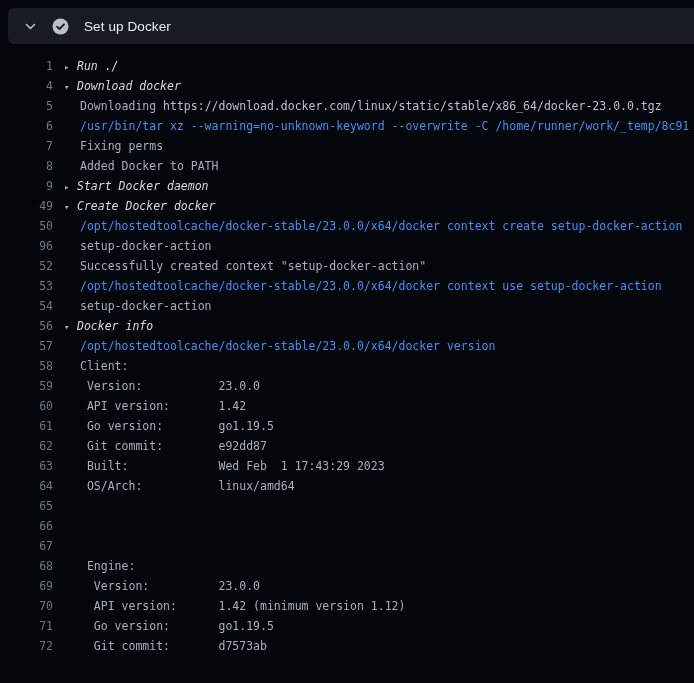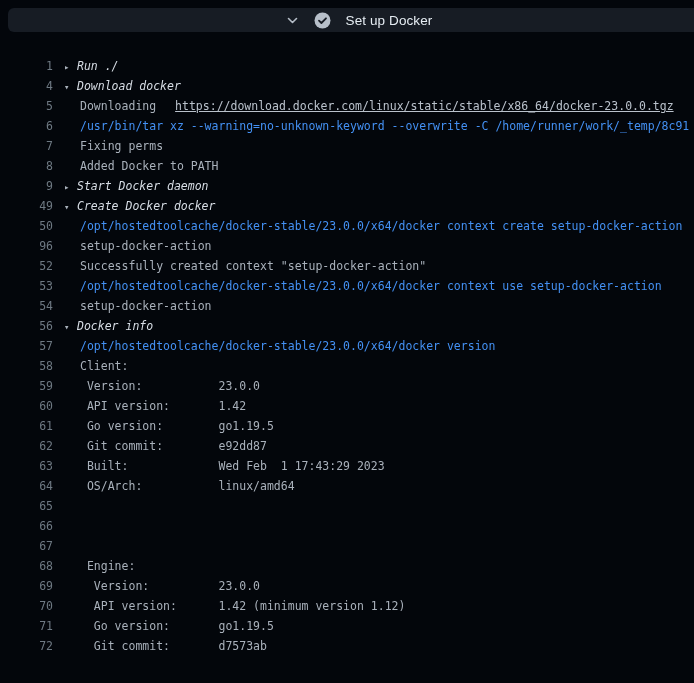--- a/index.html
+++ b/index.html
@@ -18,27 +18,26 @@
   *{box-sizing:border-box;margin:0;padding:0;}
   html,body{width:694px;height:683px;overflow:hidden;}
   body{
     background:var(--page-bg);
     font-family:"DejaVu Sans Mono","Liberation Mono",monospace;
   }
   .screen{position:relative;width:694px;height:683px;overflow:hidden;}
 
   
   .step-header{
-    position:absolute;left:8px;top:8px;right:0;height:24px;
+    position:absolute;left:8px;top:8px;right:0;height:36px;
     background:var(--header-bg);
     border-radius:6px 0 0 6px;
     display:flex;align-items:center;
     padding-left:16px;
     cursor:pointer;
-    justify-content:center;
   }
   .chevron-wrap{width:13px;height:13px;display:flex;align-items:center;justify-content:center;}
   .status-wrap{margin-left:15px;width:17px;height:17px;display:flex;align-items:center;justify-content:center;}
   .step-title{
     margin-left:15px;
     font-family:"Liberation Sans","DejaVu Sans",sans-serif;
     font-size:13.5px;
     color:var(--header-text);
     letter-spacing:.1px;
   }
@@ -64,21 +63,21 @@
   .content{margin-left:11px;display:flex;align-items:baseline;white-space:pre;}
   .content.indent{padding-left:16px;}
   .arrow{
     width:13px;display:inline-block;
     color:var(--plain-text);
     font-size:9px;
   }
   .gtitle{color:var(--title-text);font-style:italic;}
   .plain{color:var(--plain-text);}
   .cmd{color:var(--command-blue);}
-  a.loglink{color:var(--link-text);text-decoration:underline;cursor:pointer;margin-left:12px;}
+  a.loglink{color:var(--link-text);cursor:pointer;}
   .group-toggle{cursor:pointer;}
 </style>
 </head>
 <body>
 
 <div class="screen">
 
   <div class="step-header">
     <span class="chevron-wrap">
       <svg width="13" height="13" viewBox="0 0 13 13" aria-hidden="true">

